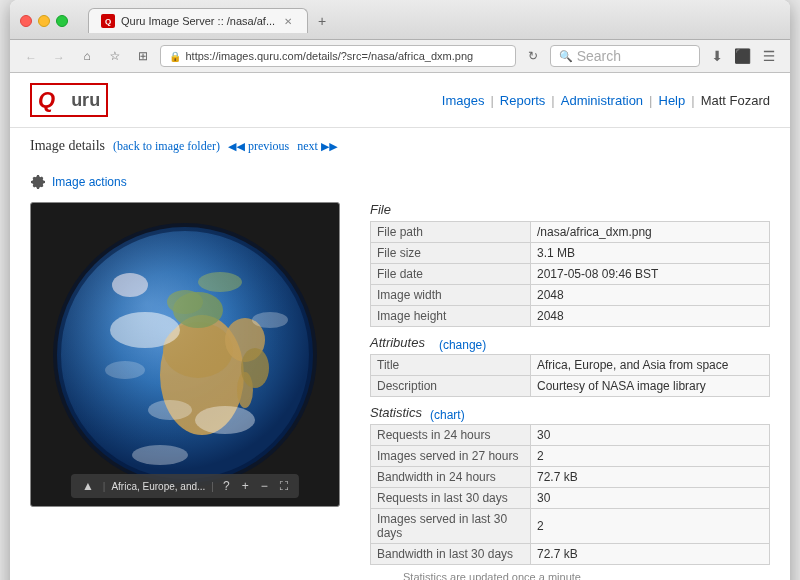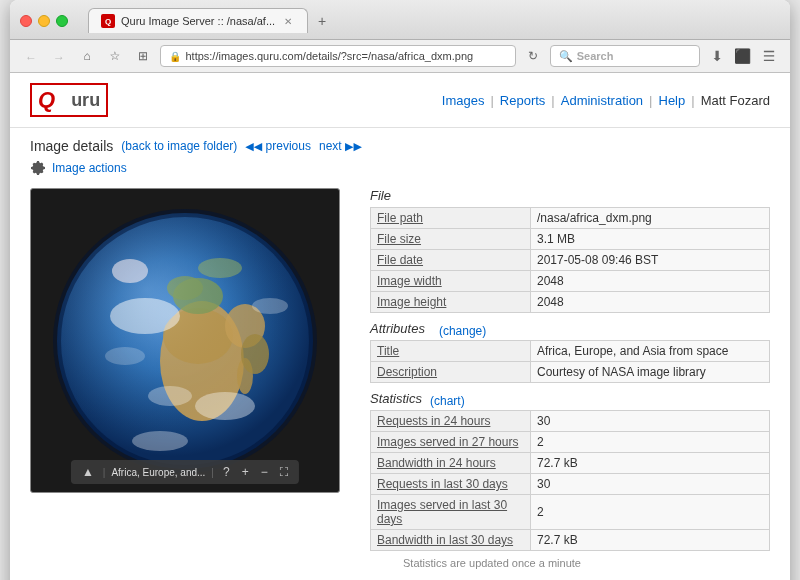--- a/index.html
+++ b/index.html
@@ -217,23 +217,24 @@
 
     
     .page-body {
       padding: 10px 20px;
     }
 
     .page-title-row {
       display: flex;
       align-items: center;
       gap: 8px;
-      margin-bottom: 6px;
+      margin-bottom: 20px;
       font-size: 14px;
       color: #333;
+      font-family: Liberation Serif, serif;
     }
     .page-title {
       font-size: 14px;
       font-weight: normal;
       color: #333;
     }
     .breadcrumb-link {
       color: #0066cc;
       font-size: 12px;
       cursor: pointer;
@@ -347,21 +348,20 @@
     .info-table tr td {
       padding: 3px 6px;
       border: 1px solid #d0d0d0;
       font-size: 12px;
       color: #333;
     }
     .info-table tr td:first-child {
       background: #f0f0f0;
       width: 160px;
       color: #555;
-      text-decoration: underline;
     }
     .info-table tr td:last-child {
       background: #f8f8f8;
     }
 
     .change-link {
       color: #0066cc;
       font-size: 12px;
       cursor: pointer;
       margin-left: 6px;
@@ -416,21 +416,21 @@
     <div class="nav-btn">⌂</div>
     <div class="nav-btn">☆</div>
     <div class="nav-btn">⊞</div>
     <div class="url-bar">
       <span style="color:#aaa;font-size:10px;">🔒</span>
       <span class="url-text">https://images.quru.com/details/?src=/nasa/africa_dxm.png</span>
     </div>
     <div class="nav-btn">↻</div>
     <div class="search-bar">
       <span style="color:#aaa;font-size:11px;">🔍</span>
-      <span style="color:#aaa;font-size:11px;font-weight:bold;">Search</span>
+      <span style="color:#aaa;font-size:14px;">Search</span>
     </div>
     <div class="toolbar-icons">
       <div class="toolbar-icon">⬇</div>
       <div class="toolbar-icon">⬛</div>
       <div class="toolbar-icon">☰</div>
     </div>
   </div>
 
   <div class="page-content">
 

